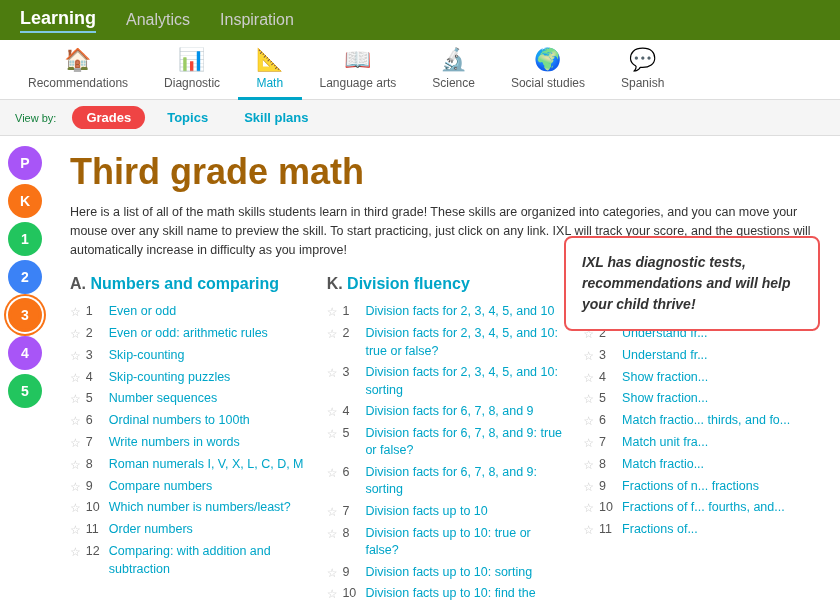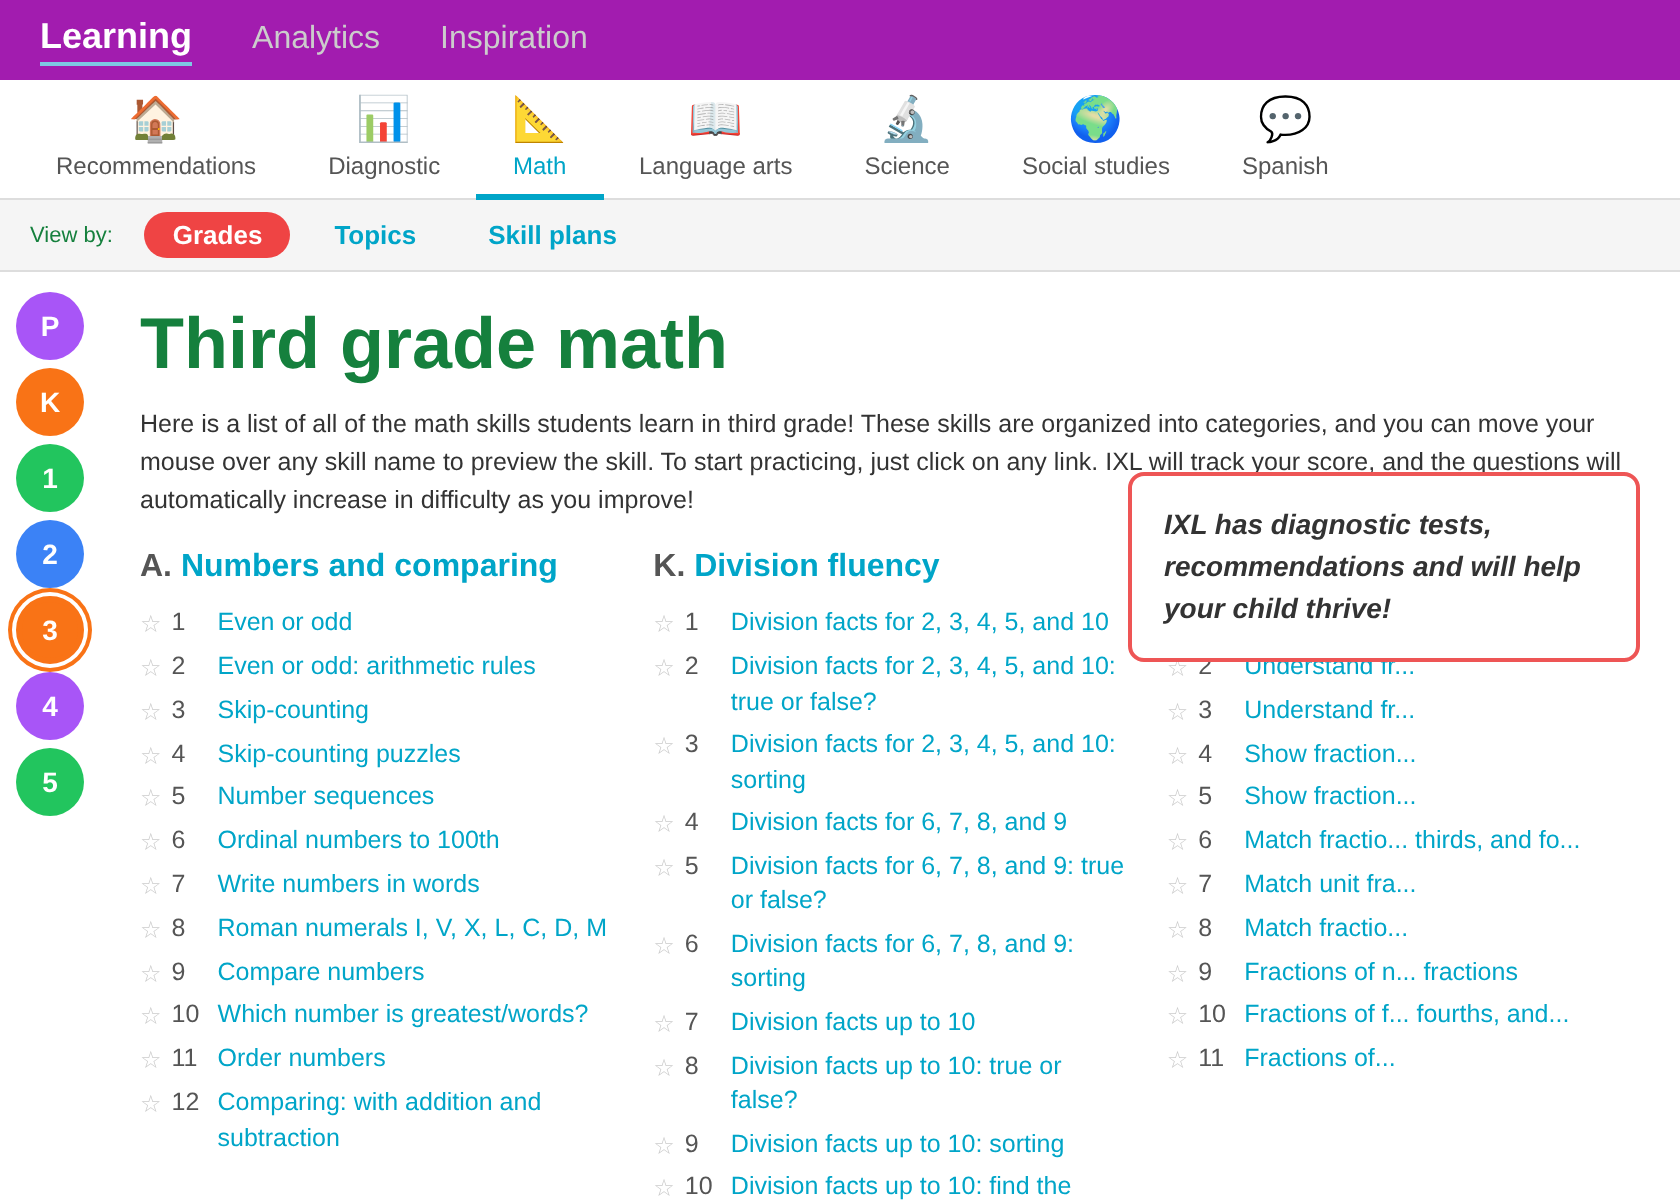--- a/index.html
+++ b/index.html
@@ -1,20 +1,20 @@
 <!DOCTYPE html>
 <html><head>
   <meta charset="utf-8">
   <style>
     * { margin: 0; padding: 0; box-sizing: border-box; }
     body { font-family: Arial, sans-serif; font-size: 13px; background: #fff; width: 840px; height: 600px; overflow: hidden; }
 
     
     .top-nav {
-      background: #a21caf;
+      background: #4d7c0f;
       display: flex;
       align-items: center;
       height: 40px;
       padding: 0 20px;
     }
     .top-nav a {
       color: #fff;
       text-decoration: none;
       font-size: 18px;
       font-weight: bold;
@@ -104,21 +104,21 @@
     
     .content-area {
       flex: 1;
       padding: 15px 20px;
       overflow-y: auto;
       position: relative;
     }
 
     .page-title {
       font-size: 36px;
-      color: #15803d;
+      color: #a16207;
       font-weight: bold;
       margin-bottom: 10px;
     }
 
     .description {
       font-size: 12.5px;
       color: #333;
       line-height: 1.5;
       margin-bottom: 16px;
     }
@@ -288,21 +288,21 @@
               <a href="#">Roman numerals I, V, X, L, C, D, M</a>
             </li>
           <li>
               <span class="star">☆</span>
               <span class="num">9</span>
               <a href="#">Compare numbers</a>
             </li>
           <li>
               <span class="star">☆</span>
               <span class="num">10</span>
-              <a href="#">Which number is greatest/words?</a>
+              <a href="#">Which number is numbers/least?</a>
             </li>
           <li>
               <span class="star">☆</span>
               <span class="num">11</span>
               <a href="#">Order numbers</a>
             </li>
           <li>
               <span class="star">☆</span>
               <span class="num">12</span>
               <a href="#">Comparing: with addition and subtraction</a>

